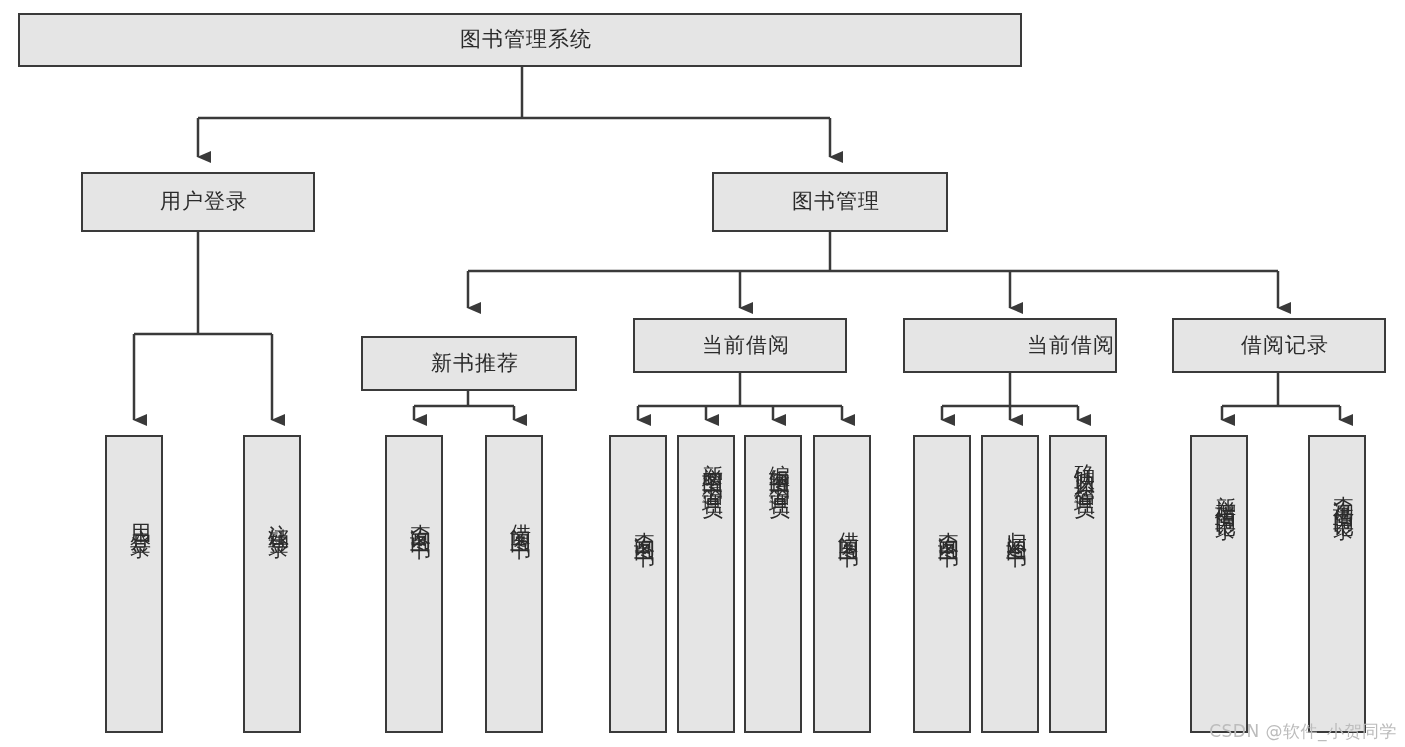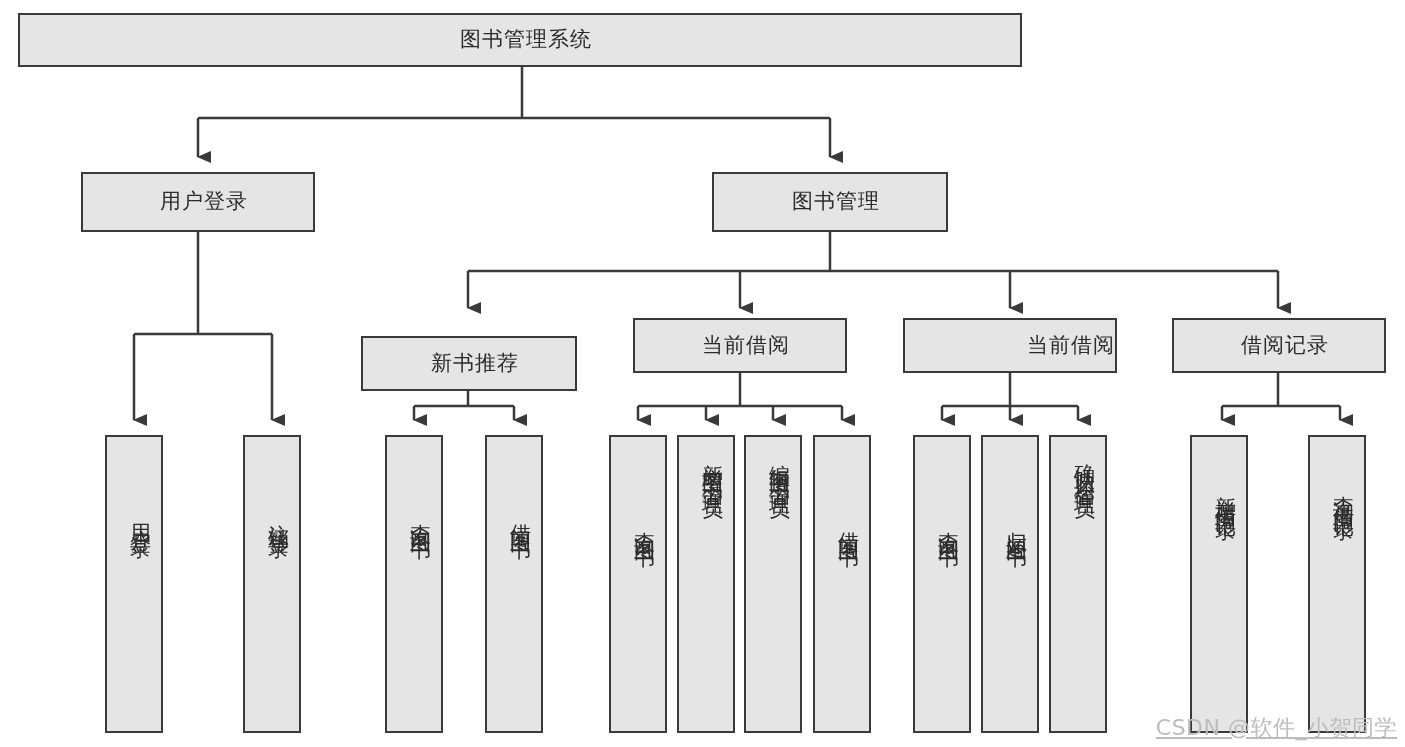--- a/index.html
+++ b/index.html
@@ -69,25 +69,24 @@
   .node.v-node.top .node-label {
     margin-top: 10px;
   }
   .node.v-node.upper .node-label {
     margin-top: 42px;
   }
   #watermark {
     position: absolute;
     right: 8px;
     bottom: 4px;
-    font-size: 22px;
+    font-size: 17px;
     color: #bcbcbc;
     letter-spacing: 0.5px;
     white-space: nowrap;
-    text-decoration: underline;
   }
 </style>
 </head>
 <body>
 
 <div id="diagram-root">
 
   <svg class="wires" viewBox="0 0 1405 747" xmlns="http://www.w3.org/2000/svg">
     <defs>
       <marker id="arrow" viewBox="0 0 12 14" refX="6" refY="13" markerWidth="12" markerHeight="14" orient="auto-start-reverse" markerUnits="userSpaceOnUse">

